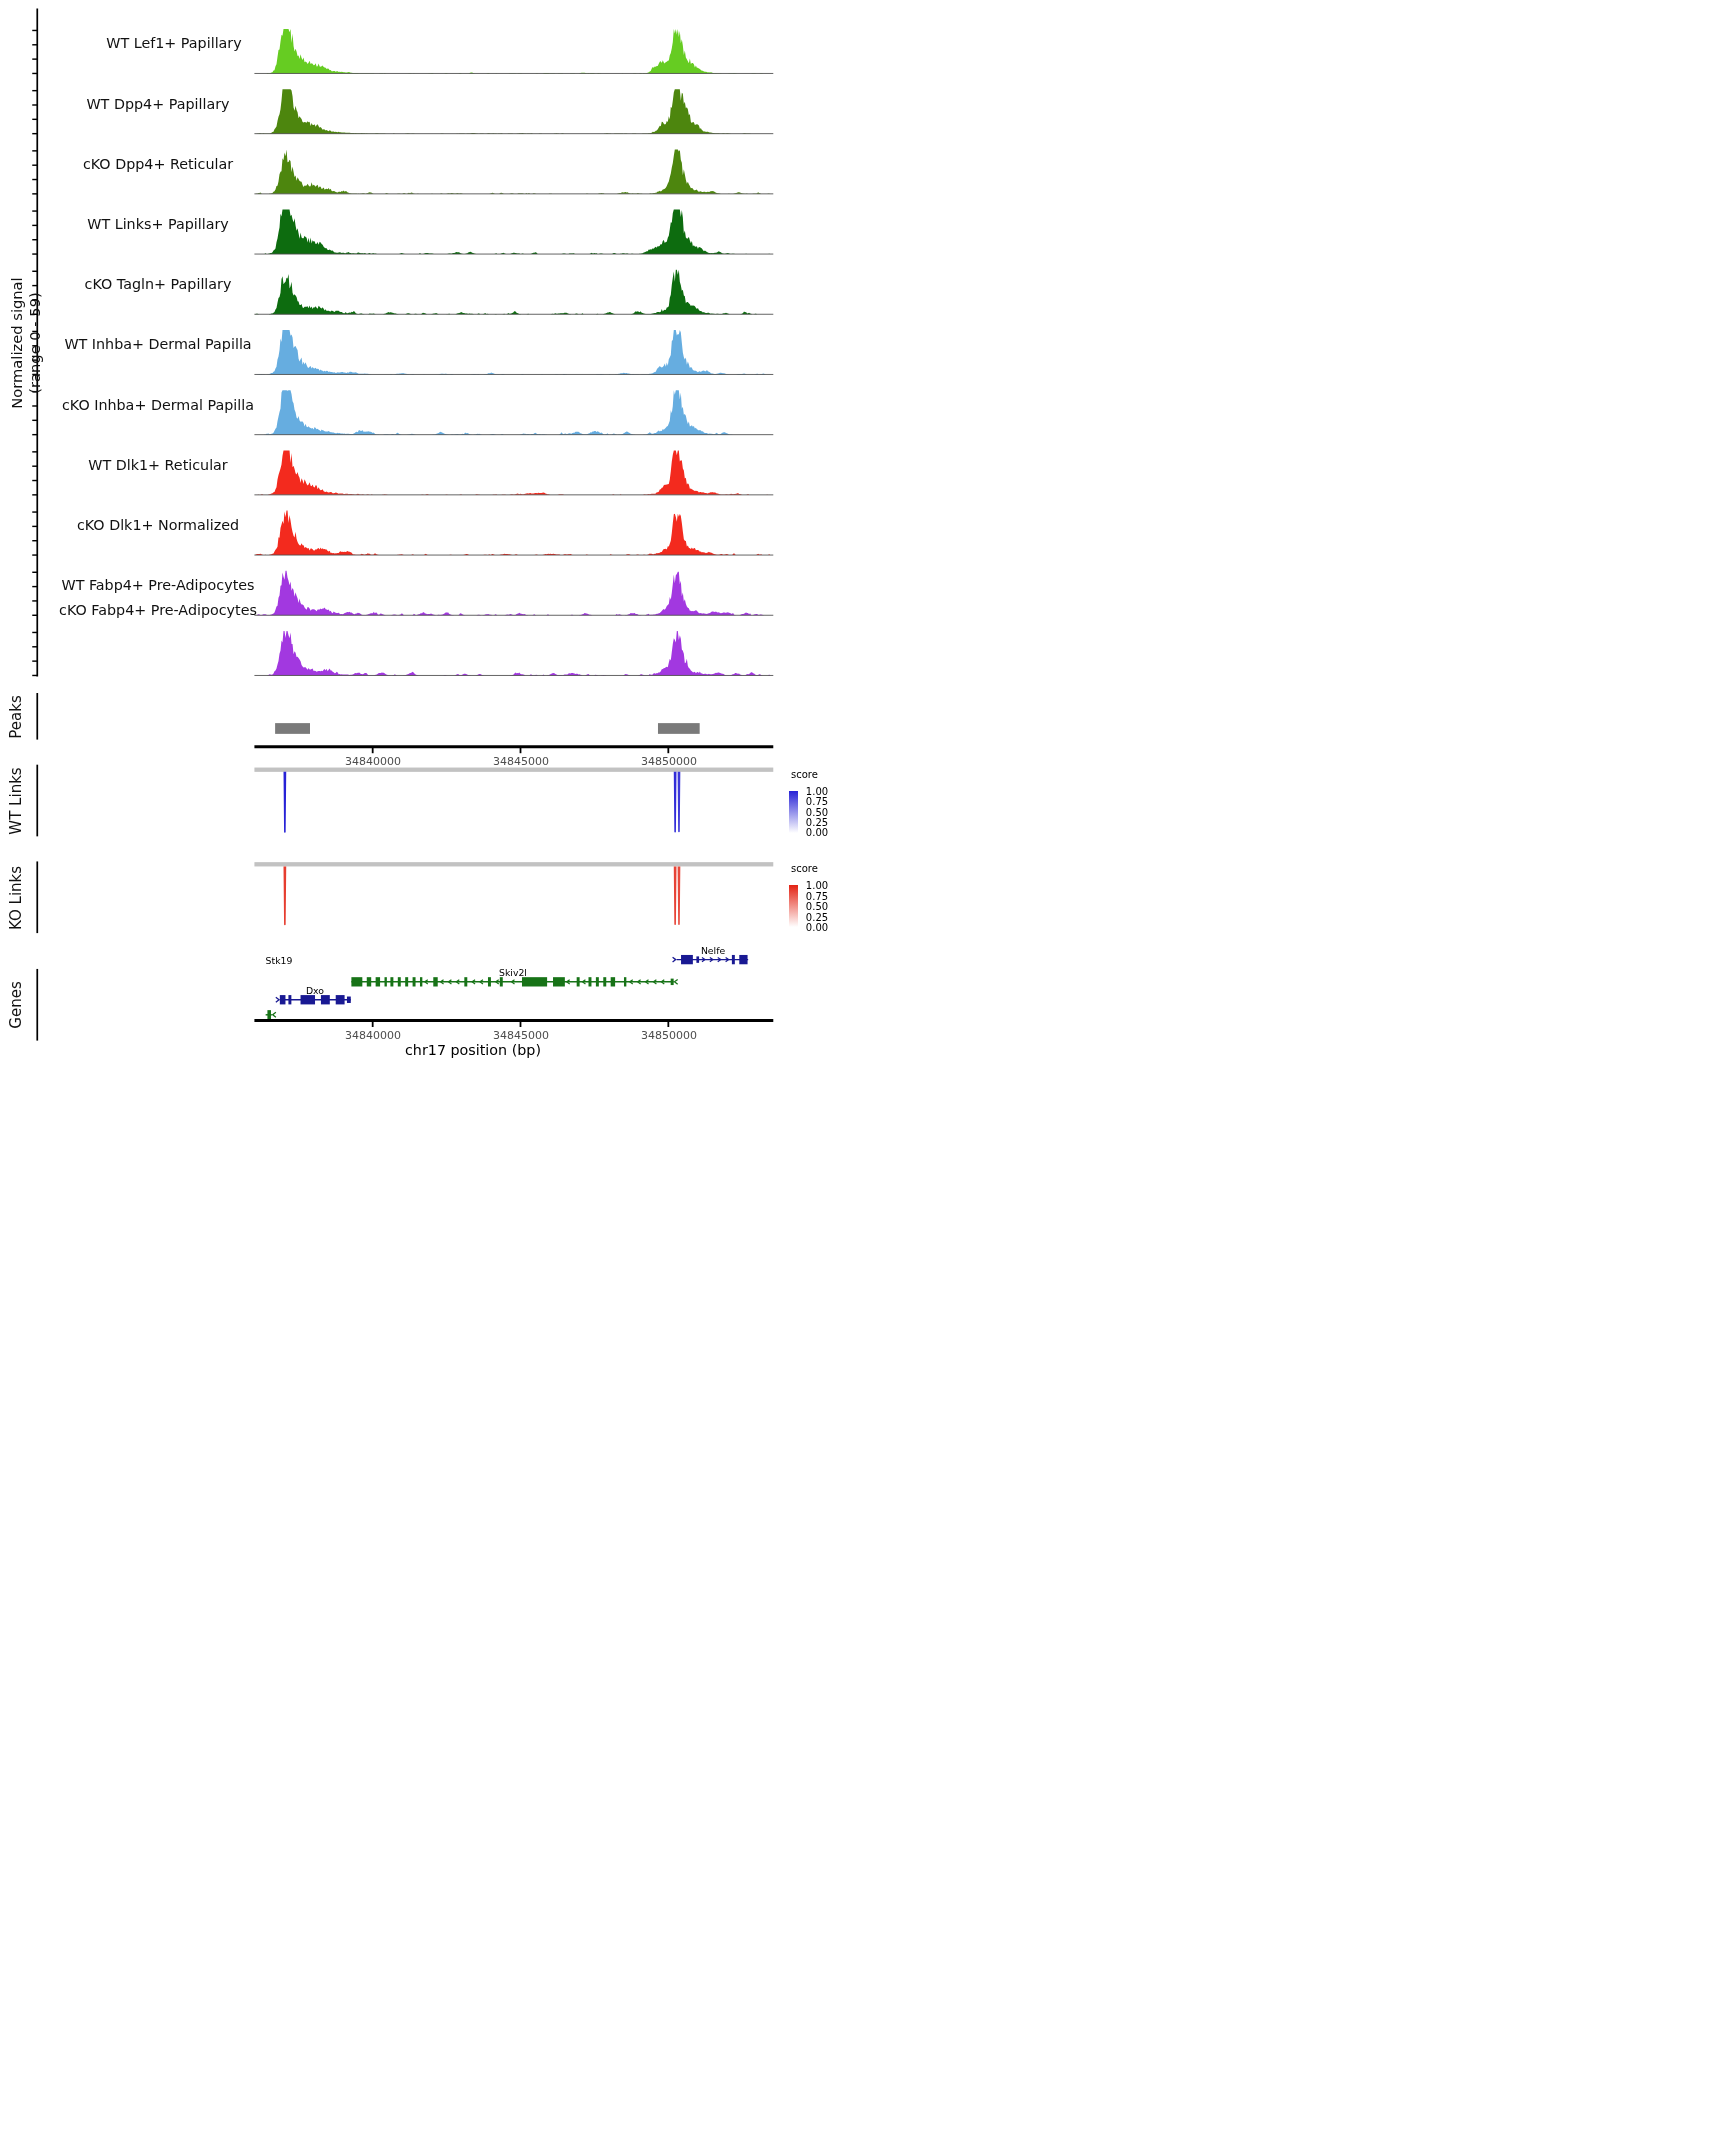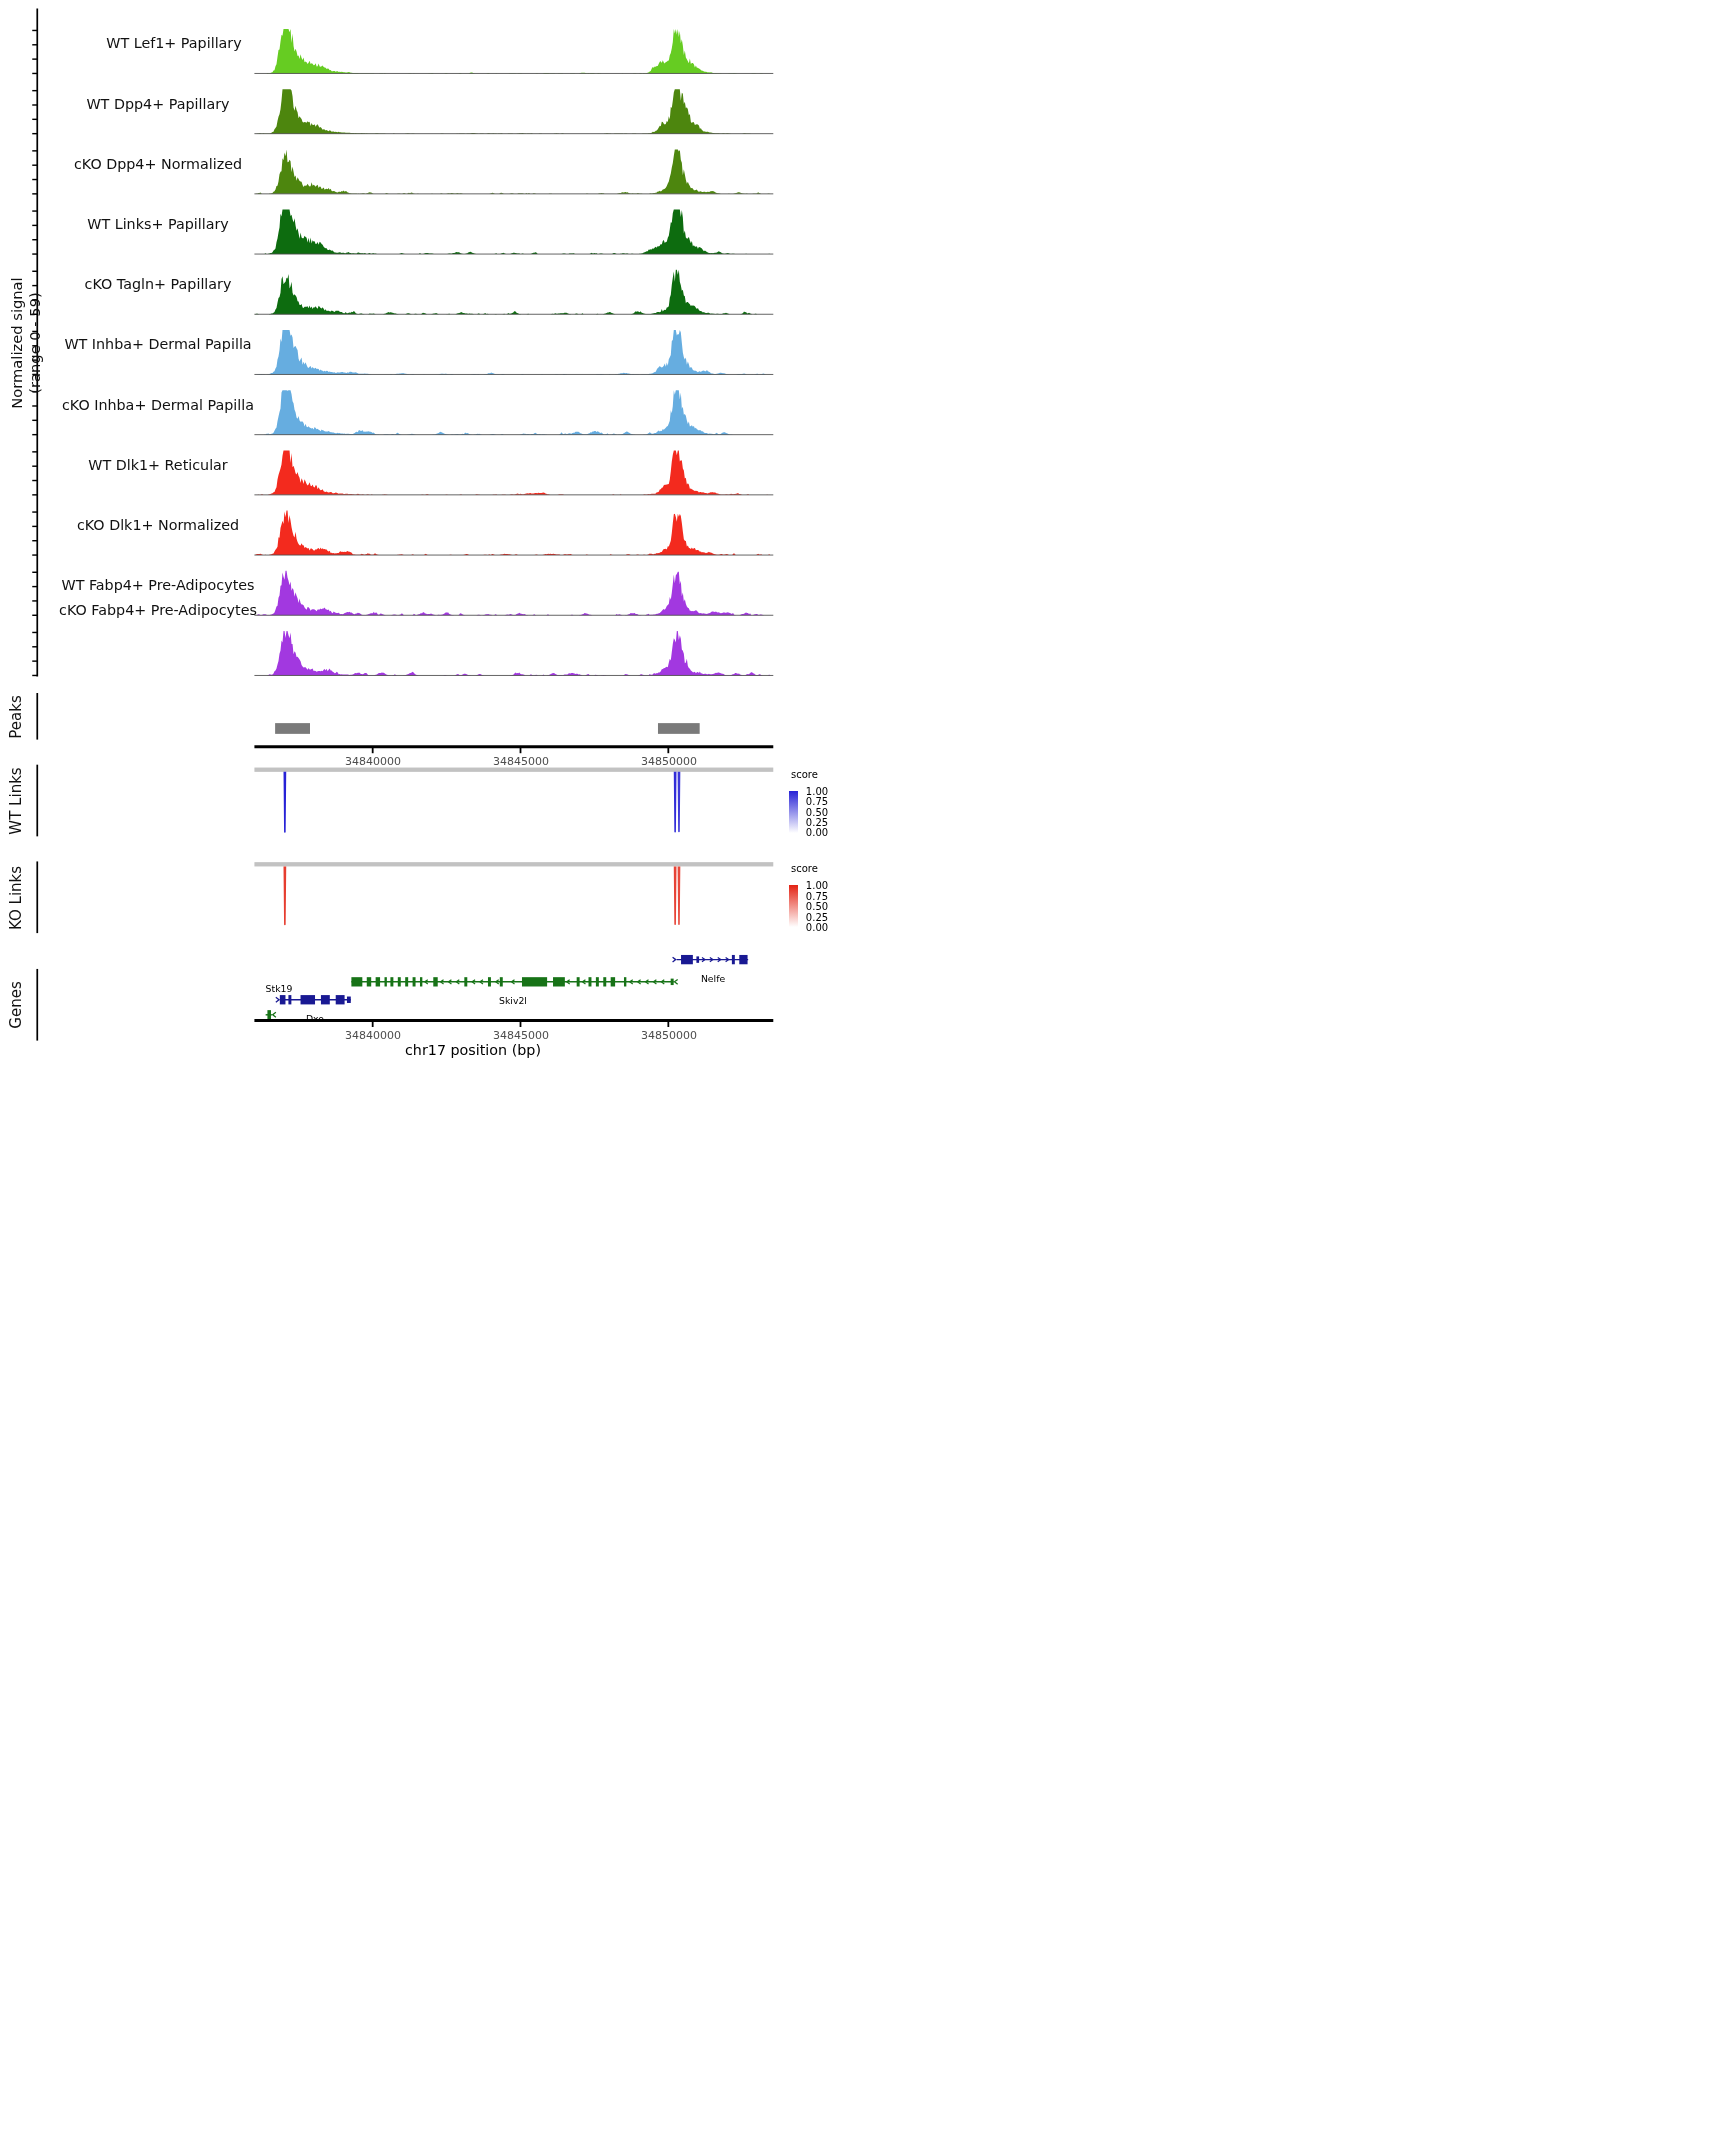--- a/index.html
+++ b/index.html
@@ -9,21 +9,21 @@
   .lbl{position:absolute;color:#000;white-space:nowrap;}
   .center{transform:translate(-50%,-50%);}
   .rot{transform:translate(-50%,-50%) rotate(-90deg);}
   .track-label{font-size:14.3px;color:#111;}
   .section-label{font-size:15px;color:#111;}
   .ylab{font-size:14.7px;text-align:center;line-height:18px;color:#111;}
   .ticklab{font-size:11px;color:#4d4d4d;}
   .xlab{font-size:14.3px;color:#000;}
   .score-title{font-size:10px;color:#000;}
   .score-tick{font-size:10px;color:#000;}
-  .gene-label{font-size:9.3px;color:#000;margin-top:28px;}
+  .gene-label{font-size:9.3px;color:#000;}
   .grad{position:absolute;width:9.3px;height:42px;}
 </style>
 </head>
 <body>
 
 <div id="stage">
   <svg id="gfx" width="860" height="1075" viewBox="0 0 1200 1500">
       <path d="M 355 102.5 L 355.0 102.50 L 356.4 102.50 L 357.8 102.50 L 359.2 102.50 L 360.6 102.49 L 362.0 102.49 L 363.4 102.49 L 364.8 102.49 L 366.2 102.48 L 367.6 102.48 L 369.0 102.47 L 370.4 102.44 L 371.8 102.39 L 373.2 101.80 L 374.6 102.10 L 376.0 102.18 L 377.4 101.81 L 378.8 101.18 L 380.2 100.76 L 381.6 98.41 L 383.0 98.05 L 384.4 92.42 L 385.8 89.71 L 387.2 79.64 L 388.6 69.69 L 390.0 68.92 L 391.4 57.88 L 392.8 48.60 L 394.2 50.05 L 395.6 40.57 L 397.0 40.50 L 398.4 40.50 L 399.8 40.50 L 401.2 40.50 L 402.6 40.50 L 404.0 44.88 L 405.4 40.50 L 406.8 59.95 L 408.2 46.79 L 409.6 64.24 L 411.0 71.78 L 412.4 67.89 L 413.8 71.93 L 415.2 78.25 L 416.6 77.44 L 418.0 82.45 L 419.4 75.73 L 420.8 80.90 L 422.2 83.58 L 423.6 80.37 L 425.0 86.98 L 426.4 85.98 L 427.8 86.74 L 429.2 89.21 L 430.6 87.67 L 432.0 84.72 L 433.4 89.42 L 434.8 88.34 L 436.2 88.98 L 437.6 91.08 L 439.0 90.58 L 440.4 88.34 L 441.8 92.62 L 443.2 92.49 L 444.6 88.63 L 446.0 92.87 L 447.4 93.04 L 448.8 92.36 L 450.2 91.39 L 451.6 93.38 L 453.0 94.02 L 454.4 94.43 L 455.8 96.17 L 457.2 95.74 L 458.6 96.02 L 460.0 98.05 L 461.4 97.66 L 462.8 99.32 L 464.2 99.53 L 465.6 99.17 L 467.0 99.22 L 468.4 100.27 L 469.8 99.39 L 471.2 99.36 L 472.6 100.62 L 474.0 100.01 L 475.4 100.52 L 476.8 100.19 L 478.2 100.54 L 479.6 100.64 L 481.0 100.68 L 482.4 101.07 L 483.8 101.12 L 485.2 100.91 L 486.6 100.62 L 488.0 100.94 L 489.4 101.63 L 490.8 101.48 L 492.2 101.83 L 493.6 101.77 L 495.0 101.72 L 496.4 101.89 L 497.8 101.80 L 499.2 101.91 L 500.6 102.11 L 502.0 102.15 L 503.4 102.17 L 504.8 102.23 L 506.2 102.12 L 507.6 102.25 L 509.0 102.26 L 510.4 102.28 L 511.8 102.31 L 513.2 102.32 L 514.6 102.30 L 516.0 102.19 L 517.4 102.15 L 518.8 102.16 L 520.2 102.27 L 521.6 102.38 L 523.0 102.43 L 524.4 102.44 L 525.8 102.45 L 527.2 102.46 L 528.6 102.44 L 530.0 102.37 L 531.4 102.24 L 532.8 102.15 L 534.2 102.30 L 535.6 102.41 L 537.0 101.93 L 538.4 102.42 L 539.8 102.49 L 541.2 102.49 L 542.6 102.49 L 544.0 102.50 L 545.4 102.50 L 546.8 102.50 L 548.2 102.50 L 549.6 102.50 L 551.0 102.50 L 552.4 102.50 L 553.8 102.50 L 555.2 102.50 L 556.6 102.50 L 558.0 102.50 L 559.4 102.50 L 560.8 102.50 L 562.2 102.50 L 563.6 102.50 L 565.0 102.50 L 566.4 102.50 L 567.8 102.50 L 569.2 102.47 L 570.6 102.36 L 572.0 102.19 L 573.4 102.25 L 574.8 102.39 L 576.2 102.42 L 577.6 102.37 L 579.0 102.40 L 580.4 102.47 L 581.8 102.50 L 583.2 102.50 L 584.6 102.50 L 586.0 102.50 L 587.4 102.50 L 588.8 102.50 L 590.2 102.50 L 591.6 102.50 L 593.0 102.50 L 594.4 102.50 L 595.8 102.49 L 597.2 102.42 L 598.6 102.27 L 600.0 102.10 L 601.4 102.29 L 602.8 101.91 L 604.2 102.33 L 605.6 102.50 L 607.0 102.50 L 608.4 102.50 L 609.8 102.50 L 611.2 102.50 L 612.6 102.50 L 614.0 102.50 L 615.4 102.50 L 616.8 102.50 L 618.2 102.50 L 619.6 102.45 L 621.0 102.10 L 622.4 101.87 L 623.8 102.24 L 625.2 102.47 L 626.6 102.50 L 628.0 102.50 L 629.4 102.50 L 630.8 102.50 L 632.2 102.50 L 633.6 102.50 L 635.0 102.50 L 636.4 102.50 L 637.8 102.50 L 639.2 102.45 L 640.6 102.24 L 642.0 102.01 L 643.4 102.36 L 644.8 102.49 L 646.2 102.50 L 647.6 102.50 L 649.0 102.50 L 650.4 102.50 L 651.8 102.49 L 653.2 102.42 L 654.6 102.23 L 656.0 101.62 L 657.4 101.21 L 658.8 101.10 L 660.2 101.70 L 661.6 102.25 L 663.0 102.44 L 664.4 102.49 L 665.8 102.50 L 667.2 102.50 L 668.6 102.50 L 670.0 102.50 L 671.4 102.50 L 672.8 102.50 L 674.2 102.50 L 675.6 102.50 L 677.0 102.49 L 678.4 102.41 L 679.8 102.09 L 681.2 102.00 L 682.6 102.23 L 684.0 102.44 L 685.4 102.50 L 686.8 102.50 L 688.2 102.50 L 689.6 102.49 L 691.0 102.44 L 692.4 102.35 L 693.8 102.42 L 695.2 102.49 L 696.6 102.50 L 698.0 102.50 L 699.4 102.50 L 700.8 102.50 L 702.2 102.50 L 703.6 102.50 L 705.0 102.50 L 706.4 102.50 L 707.8 102.50 L 709.2 102.39 L 710.6 102.06 L 712.0 102.34 L 713.4 102.35 L 714.8 102.15 L 716.2 102.23 L 717.6 102.29 L 719.0 102.33 L 720.4 102.40 L 721.8 102.44 L 723.2 102.35 L 724.6 102.19 L 726.0 102.08 L 727.4 102.33 L 728.8 102.47 L 730.2 102.50 L 731.6 102.50 L 733.0 102.50 L 734.4 102.50 L 735.8 102.50 L 737.2 102.50 L 738.6 102.50 L 740.0 102.50 L 741.4 102.50 L 742.8 102.50 L 744.2 102.50 L 745.6 102.49 L 747.0 102.45 L 748.4 102.35 L 749.8 102.34 L 751.2 102.43 L 752.6 102.49 L 754.0 102.50 L 755.4 102.49 L 756.8 102.42 L 758.2 102.16 L 759.6 101.84 L 761.0 101.70 L 762.4 101.77 L 763.8 101.85 L 765.2 102.01 L 766.6 102.31 L 768.0 102.36 L 769.4 102.26 L 770.8 102.21 L 772.2 102.25 L 773.6 102.32 L 775.0 102.40 L 776.4 102.46 L 777.8 102.45 L 779.2 102.37 L 780.6 102.15 L 782.0 102.12 L 783.4 102.17 L 784.8 102.31 L 786.2 102.43 L 787.6 102.49 L 789.0 102.50 L 790.4 102.50 L 791.8 102.50 L 793.2 102.49 L 794.6 102.46 L 796.0 102.32 L 797.4 102.04 L 798.8 102.07 L 800.2 102.13 L 801.6 102.35 L 803.0 102.47 L 804.4 102.50 L 805.8 102.50 L 807.2 102.47 L 808.6 102.36 L 810.0 101.69 L 811.4 101.61 L 812.8 101.49 L 814.2 101.60 L 815.6 101.60 L 817.0 101.79 L 818.4 102.06 L 819.8 102.22 L 821.2 101.99 L 822.6 102.19 L 824.0 101.97 L 825.4 101.95 L 826.8 101.88 L 828.2 101.89 L 829.6 102.28 L 831.0 102.46 L 832.4 102.47 L 833.8 102.33 L 835.2 102.01 L 836.6 102.08 L 838.0 102.38 L 839.4 102.48 L 840.8 102.50 L 842.2 102.50 L 843.6 102.50 L 845.0 102.50 L 846.4 102.50 L 847.8 102.50 L 849.2 102.50 L 850.6 102.50 L 852.0 102.50 L 853.4 102.50 L 854.8 102.50 L 856.2 102.50 L 857.6 102.50 L 859.0 102.50 L 860.4 102.50 L 861.8 102.50 L 863.2 102.50 L 864.6 102.50 L 866.0 102.50 L 867.4 102.50 L 868.8 102.36 L 870.2 102.39 L 871.6 102.50 L 873.0 102.50 L 874.4 102.50 L 875.8 102.50 L 877.2 102.50 L 878.6 102.50 L 880.0 102.50 L 881.4 102.50 L 882.8 102.48 L 884.2 102.31 L 885.6 102.12 L 887.0 102.14 L 888.4 102.41 L 889.8 102.49 L 891.2 102.42 L 892.6 102.17 L 894.0 102.02 L 895.4 102.36 L 896.8 102.44 L 898.2 102.00 L 899.6 102.21 L 901.0 102.07 L 902.4 101.76 L 903.8 101.46 L 905.2 100.70 L 906.6 99.62 L 908.0 99.19 L 909.4 95.72 L 910.8 93.37 L 912.2 94.37 L 913.6 92.83 L 915.0 93.10 L 916.4 92.05 L 917.8 92.18 L 919.2 89.03 L 920.6 86.00 L 922.0 85.31 L 923.4 87.74 L 924.8 84.10 L 926.2 87.17 L 927.6 88.61 L 929.0 86.51 L 930.4 86.00 L 931.8 84.71 L 933.2 84.53 L 934.6 77.09 L 936.0 73.83 L 937.4 67.31 L 938.8 58.64 L 940.2 40.50 L 941.6 46.64 L 943.0 40.50 L 944.4 48.58 L 945.8 40.50 L 947.2 51.58 L 948.6 43.19 L 950.0 60.52 L 951.4 54.92 L 952.8 63.45 L 954.2 76.90 L 955.6 70.50 L 957.0 80.12 L 958.4 82.56 L 959.8 85.30 L 961.2 88.14 L 962.6 81.70 L 964.0 89.23 L 965.4 87.94 L 966.8 87.83 L 968.2 89.53 L 969.6 94.29 L 971.0 91.56 L 972.4 94.51 L 973.8 94.51 L 975.2 95.72 L 976.6 96.23 L 978.0 97.67 L 979.4 98.60 L 980.8 98.86 L 982.2 99.89 L 983.6 100.06 L 985.0 100.10 L 986.4 100.57 L 987.8 100.99 L 989.2 100.98 L 990.6 101.06 L 992.0 100.91 L 993.4 101.02 L 994.8 101.77 L 996.2 101.84 L 997.6 102.04 L 999.0 102.00 L 1000.4 102.16 L 1001.8 102.25 L 1003.2 102.27 L 1004.6 102.32 L 1006.0 102.36 L 1007.4 102.39 L 1008.8 102.42 L 1010.2 102.44 L 1011.6 102.45 L 1013.0 102.47 L 1014.4 102.47 L 1015.8 102.45 L 1017.2 102.36 L 1018.6 102.13 L 1020.0 102.04 L 1021.4 102.16 L 1022.8 102.25 L 1024.2 102.01 L 1025.6 102.08 L 1027.0 102.36 L 1028.4 102.49 L 1029.8 102.50 L 1031.2 102.50 L 1032.6 102.50 L 1034.0 102.50 L 1035.4 102.50 L 1036.8 102.50 L 1038.2 102.50 L 1039.6 102.50 L 1041.0 102.50 L 1042.4 102.50 L 1043.8 102.50 L 1045.2 102.50 L 1046.6 102.49 L 1048.0 102.43 L 1049.4 102.24 L 1050.8 102.12 L 1052.2 102.20 L 1053.6 102.38 L 1055.0 102.48 L 1056.4 102.50 L 1057.8 102.50 L 1059.2 102.43 L 1060.6 102.24 L 1062.0 102.18 L 1063.4 102.29 L 1064.8 102.47 L 1066.2 102.50 L 1067.6 102.50 L 1069.0 102.50 L 1070.4 102.50 L 1071.8 102.50 L 1073.2 102.50 L 1074.6 102.50 L 1076.0 102.50 L 1077.4 102.50 L 1078.8 102.50 L 1079 102.5 Z" fill="#66CC22" stroke="none"></path>
       <line x1="355" y1="102.5" x2="1079" y2="102.5" stroke="#4a4a4a" stroke-width="1.2"></line>
       <path d="M 355 186.5 L 355.0 186.50 L 356.4 186.50 L 357.8 186.48 L 359.2 186.41 L 360.6 186.31 L 362.0 186.01 L 363.4 186.09 L 364.8 186.41 L 366.2 186.44 L 367.6 185.97 L 369.0 186.27 L 370.4 186.22 L 371.8 186.13 L 373.2 186.23 L 374.6 186.12 L 376.0 186.12 L 377.4 185.78 L 378.8 185.29 L 380.2 184.14 L 381.6 183.71 L 383.0 180.20 L 384.4 178.51 L 385.8 176.51 L 387.2 168.88 L 388.6 162.83 L 390.0 159.26 L 391.4 152.30 L 392.8 140.18 L 394.2 124.50 L 395.6 124.50 L 397.0 124.50 L 398.4 124.50 L 399.8 124.50 L 401.2 124.50 L 402.6 124.50 L 404.0 124.50 L 405.4 124.50 L 406.8 126.36 L 408.2 134.19 L 409.6 149.88 L 411.0 154.53 L 412.4 147.43 L 413.8 153.43 L 415.2 156.58 L 416.6 164.93 L 418.0 162.14 L 419.4 164.15 L 420.8 166.17 L 422.2 170.25 L 423.6 170.88 L 425.0 170.35 L 426.4 170.46 L 427.8 171.22 L 429.2 169.26 L 430.6 170.57 L 432.0 170.02 L 433.4 175.91 L 434.8 171.64 L 436.2 174.29 L 437.6 174.29 L 439.0 173.35 L 440.4 176.91 L 441.8 174.39 L 443.2 173.48 L 444.6 176.15 L 446.0 178.36 L 447.4 177.19 L 448.8 178.80 L 450.2 180.90 L 451.6 180.41 L 453.0 180.67 L 454.4 182.04 L 455.8 181.52 L 457.2 182.49 L 458.6 183.06 L 460.0 181.83 L 461.4 182.58 L 462.8 183.83 L 464.2 183.50 L 465.6 183.32 L 467.0 184.35 L 468.4 183.93 L 469.8 184.03 L 471.2 184.56 L 472.6 184.01 L 474.0 184.53 L 475.4 184.57 L 476.8 184.95 L 478.2 185.03 L 479.6 184.71 L 481.0 185.05 L 482.4 185.17 L 483.8 185.36 L 485.2 185.12 L 486.6 185.34 L 488.0 185.38 L 489.4 185.52 L 490.8 185.63 L 492.2 185.75 L 493.6 185.55 L 495.0 185.81 L 496.4 185.75 L 497.8 185.77 L 499.2 186.03 L 500.6 185.98 L 502.0 185.76 L 503.4 185.88 L 504.8 185.64 L 506.2 185.91 L 507.6 185.88 L 509.0 186.04 L 510.4 186.14 L 511.8 186.06 L 513.2 186.12 L 514.6 186.25 L 516.0 186.35 L 517.4 186.38 L 518.8 186.37 L 520.2 186.31 L 521.6 186.26 L 523.0 186.27 L 524.4 186.06 L 525.8 186.04 L 527.2 186.08 L 528.6 186.29 L 530.0 186.35 L 531.4 186.24 L 532.8 186.11 L 534.2 186.12 L 535.6 186.34 L 537.0 186.44 L 538.4 186.48 L 539.8 186.49 L 541.2 186.49 L 542.6 186.49 L 544.0 186.50 L 545.4 186.50 L 546.8 186.50 L 548.2 186.49 L 549.6 186.04 L 551.0 186.47 L 552.4 186.50 L 553.8 186.50 L 555.2 186.50 L 556.6 186.50 L 558.0 186.50 L 559.4 186.50 L 560.8 186.50 L 562.2 186.50 L 563.6 186.50 L 565.0 186.47 L 566.4 186.38 L 567.8 186.25 L 569.2 185.96 L 570.6 186.22 L 572.0 186.35 L 573.4 186.46 L 574.8 186.40 L 576.2 186.30 L 577.6 186.42 L 579.0 186.49 L 580.4 186.50 L 581.8 186.50 L 583.2 186.50 L 584.6 186.50 L 586.0 186.50 L 587.4 186.50 L 588.8 186.50 L 590.2 186.50 L 591.6 186.50 L 593.0 186.50 L 594.4 186.50 L 595.8 186.50 L 597.2 186.50 L 598.6 186.50 L 600.0 186.50 L 601.4 186.50 L 602.8 186.50 L 604.2 186.50 L 605.6 186.50 L 607.0 186.50 L 608.4 186.50 L 609.8 186.50 L 611.2 186.50 L 612.6 186.50 L 614.0 186.50 L 615.4 186.43 L 616.8 186.12 L 618.2 186.22 L 619.6 186.47 L 621.0 186.50 L 622.4 186.50 L 623.8 186.50 L 625.2 186.50 L 626.6 186.50 L 628.0 186.50 L 629.4 186.50 L 630.8 186.50 L 632.2 186.50 L 633.6 186.50 L 635.0 186.50 L 636.4 186.48 L 637.8 186.30 L 639.2 186.47 L 640.6 186.45 L 642.0 186.36 L 643.4 186.27 L 644.8 186.26 L 646.2 186.35 L 647.6 186.44 L 649.0 186.48 L 650.4 186.46 L 651.8 186.33 L 653.2 186.19 L 654.6 186.26 L 656.0 186.25 L 657.4 186.09 L 658.8 185.60 L 660.2 185.61 L 661.6 185.68 L 663.0 185.92 L 664.4 186.29 L 665.8 186.43 L 667.2 186.48 L 668.6 186.49 L 670.0 186.45 L 671.4 186.32 L 672.8 186.27 L 674.2 186.41 L 675.6 186.49 L 677.0 186.50 L 678.4 186.47 L 679.8 186.35 L 681.2 186.01 L 682.6 186.06 L 684.0 186.16 L 685.4 186.34 L 686.8 186.13 L 688.2 185.84 L 689.6 186.19 L 691.0 186.36 L 692.4 186.45 L 693.8 186.46 L 695.2 186.41 L 696.6 186.35 L 698.0 186.20 L 699.4 185.92 L 700.8 186.23 L 702.2 186.46 L 703.6 186.50 L 705.0 186.50 L 706.4 186.50 L 707.8 186.49 L 709.2 186.44 L 710.6 186.30 L 712.0 186.24 L 713.4 186.30 L 714.8 186.43 L 716.2 186.49 L 717.6 186.50 L 719.0 186.49 L 720.4 186.47 L 721.8 186.40 L 723.2 186.25 L 724.6 186.10 L 726.0 185.84 L 727.4 185.78 L 728.8 185.70 L 730.2 185.94 L 731.6 186.21 L 733.0 186.36 L 734.4 186.46 L 735.8 186.45 L 737.2 186.32 L 738.6 186.14 L 740.0 186.18 L 741.4 186.03 L 742.8 186.39 L 744.2 186.50 L 745.6 186.50 L 747.0 186.50 L 748.4 186.50 L 749.8 186.50 L 751.2 186.50 L 752.6 186.38 L 754.0 186.14 L 755.4 186.37 L 756.8 186.49 L 758.2 186.50 L 759.6 186.50 L 761.0 186.50 L 762.4 186.50 L 763.8 186.50 L 765.2 186.50 L 766.6 186.50 L 768.0 186.50 L 769.4 186.50 L 770.8 186.50 L 772.2 186.49 L 773.6 186.43 L 775.0 186.24 L 776.4 186.06 L 777.8 186.18 L 779.2 186.43 L 780.6 186.49 L 782.0 186.50 L 783.4 186.44 L 784.8 186.06 L 786.2 186.28 L 787.6 186.49 L 789.0 186.50 L 790.4 186.50 L 791.8 186.50 L 793.2 186.50 L 794.6 186.50 L 796.0 186.50 L 797.4 186.50 L 798.8 186.50 L 800.2 186.50 L 801.6 186.50 L 803.0 186.50 L 804.4 186.50 L 805.8 186.50 L 807.2 186.50 L 808.6 186.50 L 810.0 186.50 L 811.4 186.50 L 812.8 186.50 L 814.2 186.50 L 815.6 186.50 L 817.0 186.50 L 818.4 186.50 L 819.8 186.50 L 821.2 186.50 L 822.6 186.50 L 824.0 186.50 L 825.4 186.50 L 826.8 186.50 L 828.2 186.50 L 829.6 186.50 L 831.0 186.50 L 832.4 186.50 L 833.8 186.50 L 835.2 186.50 L 836.6 186.50 L 838.0 186.50 L 839.4 186.50 L 840.8 186.49 L 842.2 186.46 L 843.6 186.38 L 845.0 186.27 L 846.4 186.04 L 847.8 186.09 L 849.2 186.12 L 850.6 186.34 L 852.0 186.45 L 853.4 186.49 L 854.8 186.50 L 856.2 186.48 L 857.6 186.33 L 859.0 186.40 L 860.4 186.40 L 861.8 186.25 L 863.2 186.11 L 864.6 186.20 L 866.0 186.36 L 867.4 186.29 L 868.8 186.33 L 870.2 186.46 L 871.6 186.32 L 873.0 186.21 L 874.4 186.36 L 875.8 186.49 L 877.2 186.50 L 878.6 186.50 L 880.0 186.50 L 881.4 186.48 L 882.8 186.41 L 884.2 186.29 L 885.6 186.29 L 887.0 186.41 L 888.4 186.48 L 889.8 186.49 L 891.2 186.49 L 892.6 186.49 L 894.0 186.48 L 895.4 186.47 L 896.8 186.45 L 898.2 186.43 L 899.6 186.40 L 901.0 186.35 L 902.4 186.28 L 903.8 186.16 L 905.2 186.09 L 906.6 185.83 L 908.0 185.46 L 909.4 185.10 L 910.8 183.96 L 912.2 184.06 L 913.6 183.92 L 915.0 182.41 L 916.4 181.93 L 917.8 180.24 L 919.2 177.93 L 920.6 175.43 L 922.0 176.18 L 923.4 169.99 L 924.8 170.24 L 926.2 172.59 L 927.6 173.80 L 929.0 172.86 L 930.4 168.97 L 931.8 170.35 L 933.2 162.26 L 934.6 166.91 L 936.0 148.82 L 937.4 150.68 L 938.8 140.48 L 940.2 129.01 L 941.6 124.50 L 943.0 124.50 L 944.4 124.50 L 945.8 124.50 L 947.2 124.50 L 948.6 124.50 L 950.0 140.52 L 951.4 129.43 L 952.8 130.82 L 954.2 145.08 L 955.6 142.09 L 957.0 151.05 L 958.4 149.60 L 959.8 152.47 L 961.2 160.73 L 962.6 159.12 L 964.0 170.39 L 965.4 171.53 L 966.8 170.12 L 968.2 170.66 L 969.6 174.29 L 971.0 173.64 L 972.4 173.30 L 973.8 173.58 L 975.2 175.00 L 976.6 179.57 L 978.0 179.08 L 979.4 181.39 L 980.8 182.29 L 982.2 183.69 L 983.6 182.98 L 985.0 184.23 L 986.4 183.82 L 987.8 183.98 L 989.2 184.55 L 990.6 185.04 L 992.0 184.90 L 993.4 185.29 L 994.8 185.68 L 996.2 185.58 L 997.6 186.00 L 999.0 186.02 L 1000.4 186.01 L 1001.8 186.09 L 1003.2 186.00 L 1004.6 186.23 L 1006.0 186.28 L 1007.4 186.28 L 1008.8 186.02 L 1010.2 185.89 L 1011.6 186.14 L 1013.0 186.26 L 1014.4 186.09 L 1015.8 185.85 L 1017.2 186.20 L 1018.6 186.35 L 1020.0 186.46 L 1021.4 186.49 L 1022.8 186.50 L 1024.2 186.50 L 1025.6 186.50 L 1027.0 186.50 L 1028.4 186.50 L 1029.8 186.50 L 1031.2 186.50 L 1032.6 186.50 L 1034.0 186.50 L 1035.4 186.47 L 1036.8 186.37 L 1038.2 186.10 L 1039.6 186.07 L 1041.0 186.17 L 1042.4 186.29 L 1043.8 186.43 L 1045.2 186.37 L 1046.6 186.37 L 1048.0 186.49 L 1049.4 186.50 L 1050.8 186.50 L 1052.2 186.50 L 1053.6 186.50 L 1055.0 186.50 L 1056.4 186.50 L 1057.8 186.50 L 1059.2 186.50 L 1060.6 186.50 L 1062.0 186.50 L 1063.4 186.50 L 1064.8 186.50 L 1066.2 186.50 L 1067.6 186.50 L 1069.0 186.50 L 1070.4 186.50 L 1071.8 186.50 L 1073.2 186.50 L 1074.6 186.50 L 1076.0 186.50 L 1077.4 186.50 L 1078.8 186.50 L 1079 186.5 Z" fill="#4D860E" stroke="none"></path>
@@ -186,21 +186,21 @@
   <div class="lbl xlab center" style="left:473px;top:1050px;">chr17 position (bp)</div>
 
   <div class="lbl score-title" style="left:791px;top:769px;">score</div>
   <div id="wtGrad" class="grad" style="left: 789px; top: 791px; background: linear-gradient(rgb(39, 34, 214) 0%, rgb(255, 255, 255) 100%);"></div>
   <div class="lbl score-title" style="left:791px;top:863px;">score</div>
   <div id="koGrad" class="grad" style="left: 789px; top: 885px; background: linear-gradient(rgb(227, 34, 19) 0%, rgb(255, 255, 255) 100%);"></div>
 
   <div id="genLabels">
       <div class="lbl track-label center" style="left: 158px; top: 43px; margin-left: 16px;">WT Lef1+ Papillary</div>
       <div class="lbl track-label center" style="left: 158px; top: 104px;">WT Dpp4+ Papillary</div>
-      <div class="lbl track-label center" style="left: 158px; top: 164px;">cKO Dpp4+ Normalized</div>
+      <div class="lbl track-label center" style="left: 158px; top: 164px;">cKO Dpp4+ Reticular</div>
       <div class="lbl track-label center" style="left: 158px; top: 224px;">WT Links+ Papillary</div>
       <div class="lbl track-label center" style="left: 158px; top: 284px;">cKO Tagln+ Papillary</div>
       <div class="lbl track-label center" style="left: 158px; top: 344px;">WT Inhba+ Dermal Papilla</div>
       <div class="lbl track-label center" style="left: 158px; top: 405px;">cKO Inhba+ Dermal Papilla</div>
       <div class="lbl track-label center" style="left: 158px; top: 465px;">WT Dlk1+ Reticular</div>
       <div class="lbl track-label center" style="left: 158px; top: 525px;">cKO Dlk1+ Normalized</div>
       <div class="lbl track-label center" style="left: 158px; top: 585px;">WT Fabp4+ Pre-Adipocytes</div>
       <div class="lbl track-label center" style="left: 158px; top: 610px;">cKO Fabp4+ Pre-Adipocytes</div>
       <div class="lbl ticklab center" style="left: 373px; top: 761px;">34840000</div>
       <div class="lbl ticklab center" style="left: 521px; top: 761px;">34845000</div>

